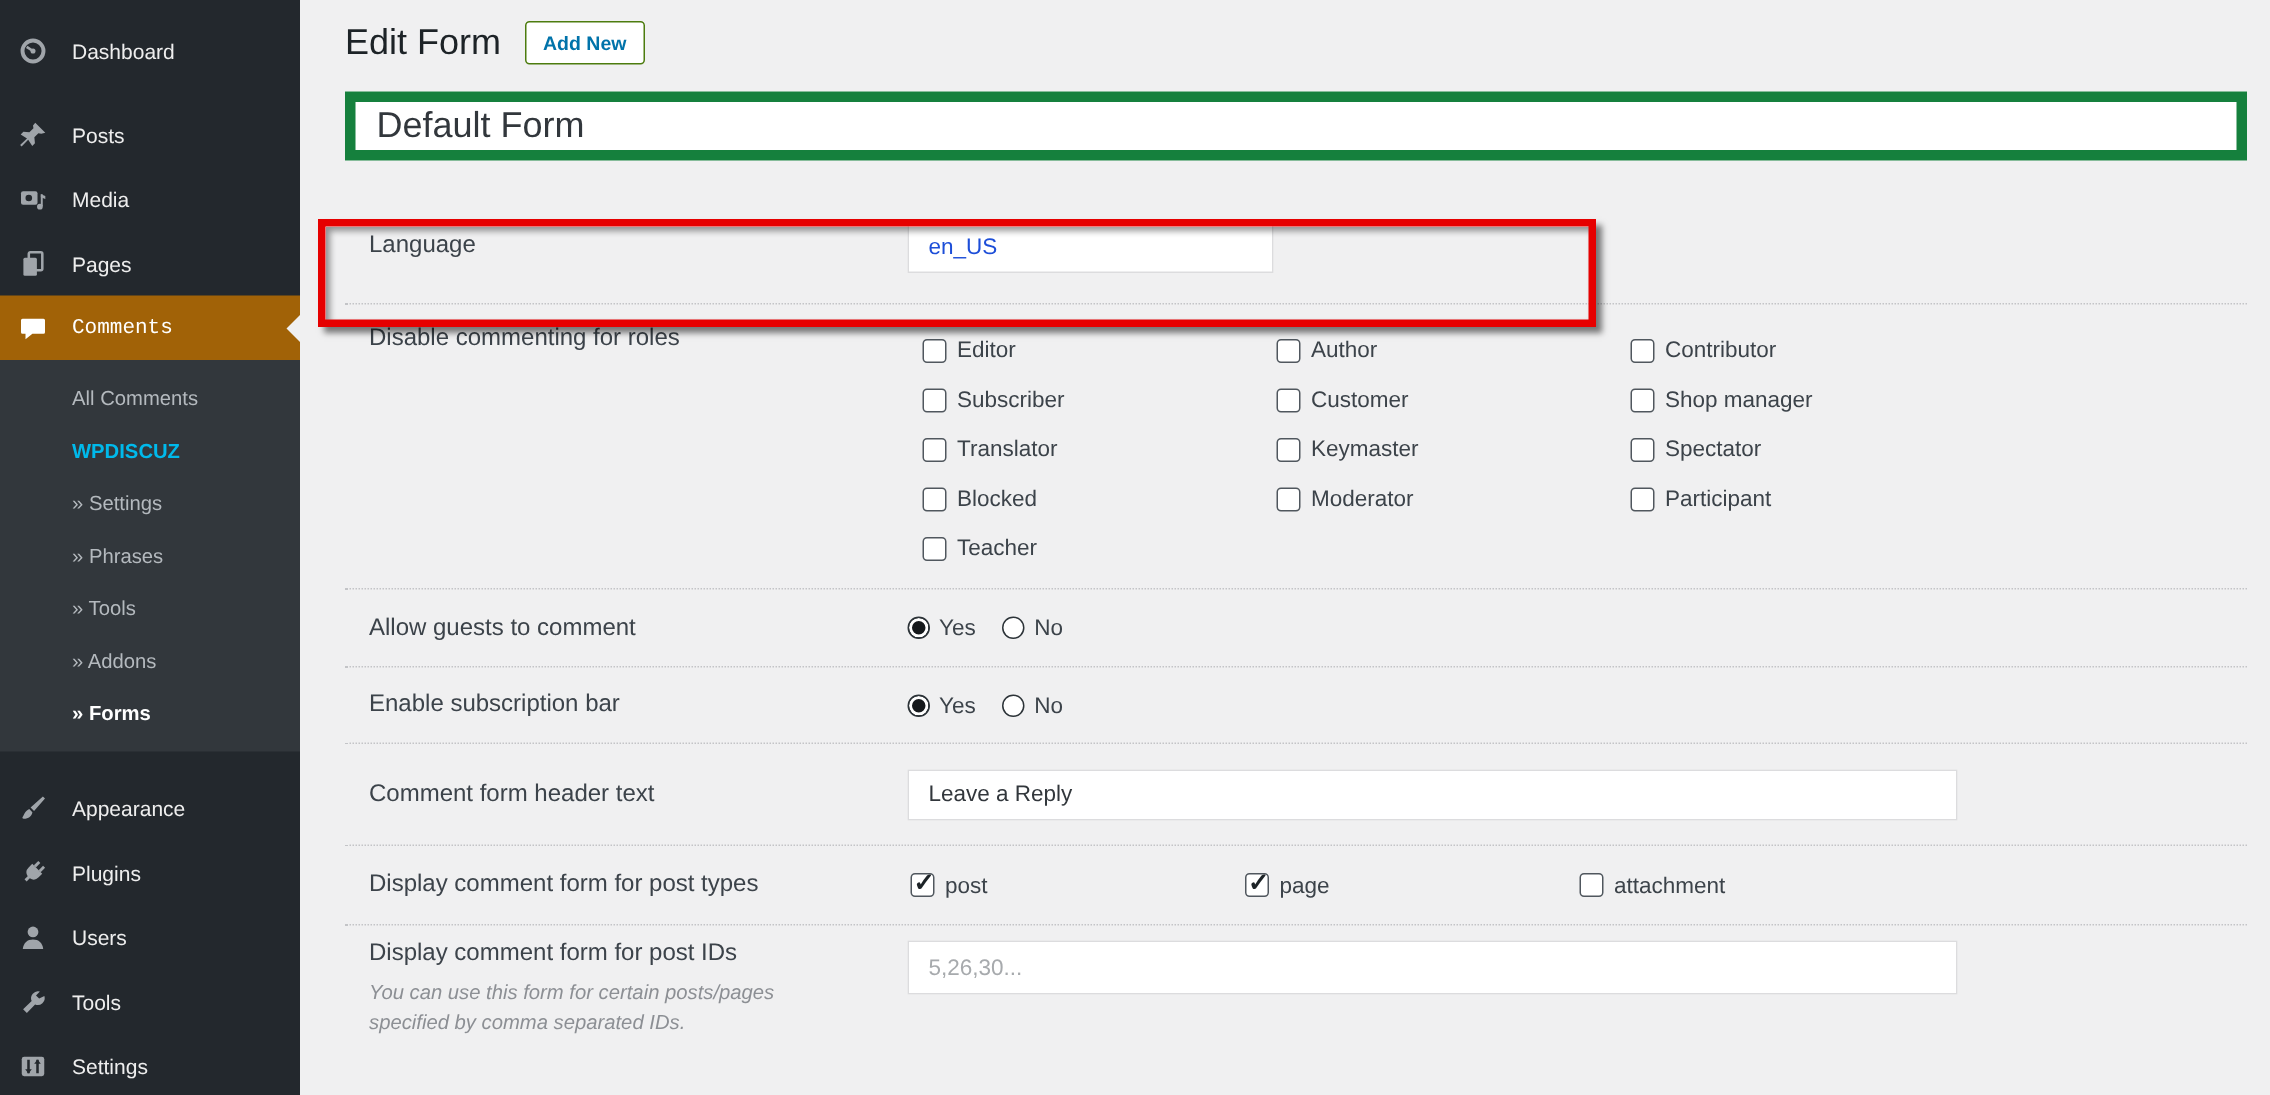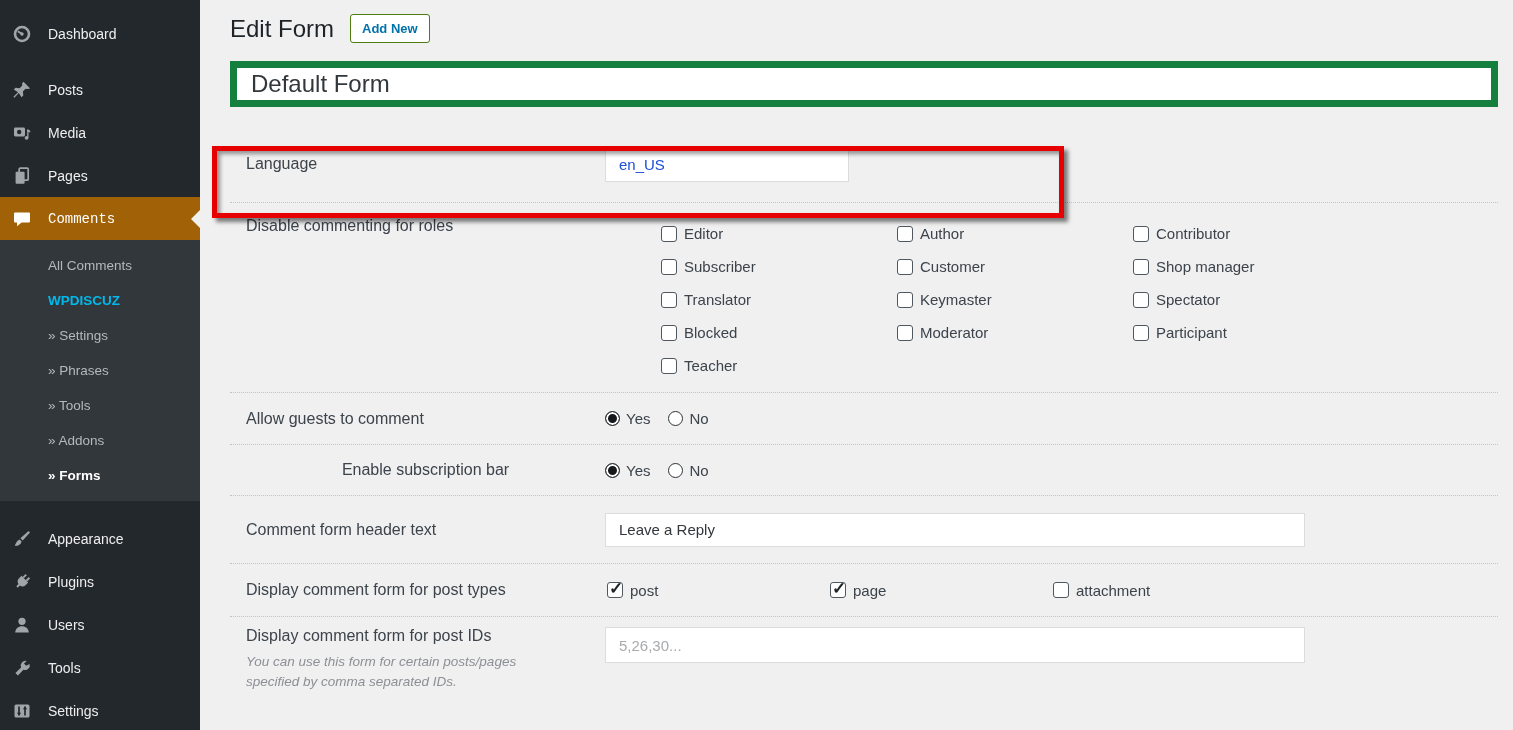--- a/index.html
+++ b/index.html
@@ -59,23 +59,23 @@
   }
   .form-rows { margin:19px 0 0 30px; width:1268px; }
   .frow { display:flex; border-bottom:1px dotted #c3c4c7; }
   .frow-label {
     width:375px; flex:0 0 375px; padding-left:16px; font-size:16px; color:#3c434a;
   }
   .frow-value { flex:1; }
   .v-center { align-items:center; }
 
   .row-language { height:77px; }
-  .row-roles { padding:14px 0 10px;gap:46px; }
+  .row-roles { padding:14px 0 10px; }
   .row-guests { height:52px; }
-  .row-subs { height:51px;text-align:center; }
+  .row-subs { height:51px; }
   .row-header-text { height:68px; }
   .row-post-types { height:53px; }
   .row-post-ids { padding-top:10px; border-bottom:none; height:101px; }
 
   .text-input {
     height:36px; border:1px solid #dcdcde; background:#ffffff; padding:0 13px;
     font-size:15px; font-family:"Liberation Sans", sans-serif; color:#32373c;
   }
   .lang-input { width:244px; color:#1d4ed8; }
   .wide-input { width:700px; }

